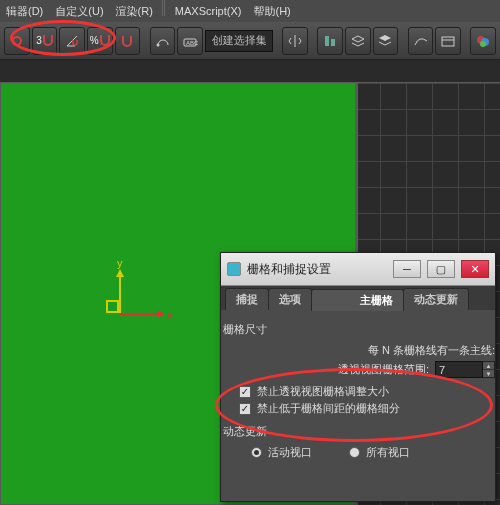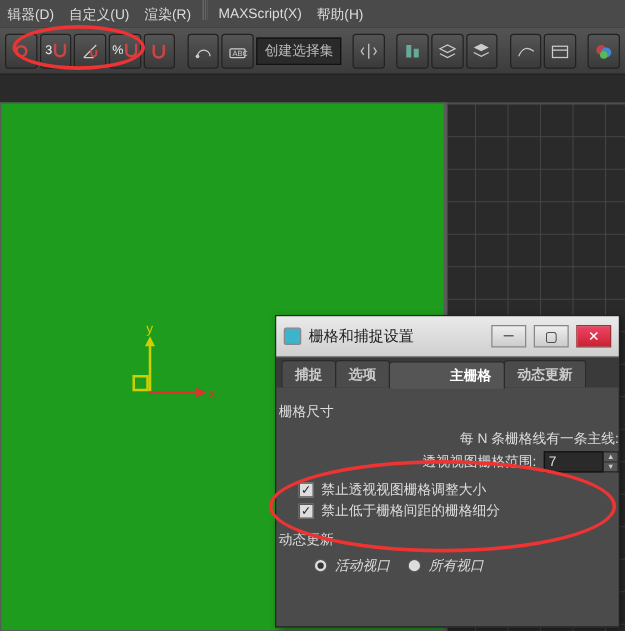--- a/index.html
+++ b/index.html
@@ -46,21 +46,21 @@
   .group-title { margin: 4px 0 6px 2px; }
   .form-row { display: flex; align-items: center; justify-content: flex-end; gap: 6px; margin: 3px 0; }
   .form-row .lbl { text-align: right; }
   .spinner { display:flex; }
   .spinner input { width: 48px; height: 17px; background: #2a2a2a; border: 1px solid #111; color: #ddd; font-size: 11px; padding: 0 3px; }
   .spinner .arrows { width: 12px; height: 17px; background:#555; border:1px solid #222; border-left:none; display:flex; flex-direction:column;}
   .spinner .arrows div{flex:1; display:flex;align-items:center;justify-content:center; font-size:6px; color:#ccc;}
   .spinner .arrows div:first-child{border-bottom:1px solid #333;}
   .chk-row { display:flex; align-items:center; gap:6px; margin: 6px 0 2px 18px;}
   .chk { width:12px; height:12px; background:#ddd; border:1px solid #555; display:flex;align-items:center;justify-content:center; font-size:10px; color:#222;}
-  .radio-row { display:flex; gap: 14px; margin: 4px 0 0 30px; font-style: italic;}
+  .radio-row { display:flex; gap: 37px; margin: 4px 0 0 30px;}
   .radio { width:11px;height:11px;border-radius:50%;background:#ddd;border:1px solid #555;display:inline-flex;align-items:center;justify-content:center;}
   .radio.sel::after{content:"";width:5px;height:5px;border-radius:50%;background:#333;}
   .red-ellipse-dlg { position:absolute; left: -6px; top: 58px; width: 278px; height: 74px; border:3px solid #e33; border-radius:50%; pointer-events:none;}
 </style>
 </head>
 <body>
 
 <div class="menubar">
   <div class="menu-item">辑器(D)</div>
   <div class="menu-item">自定义(U)</div>

